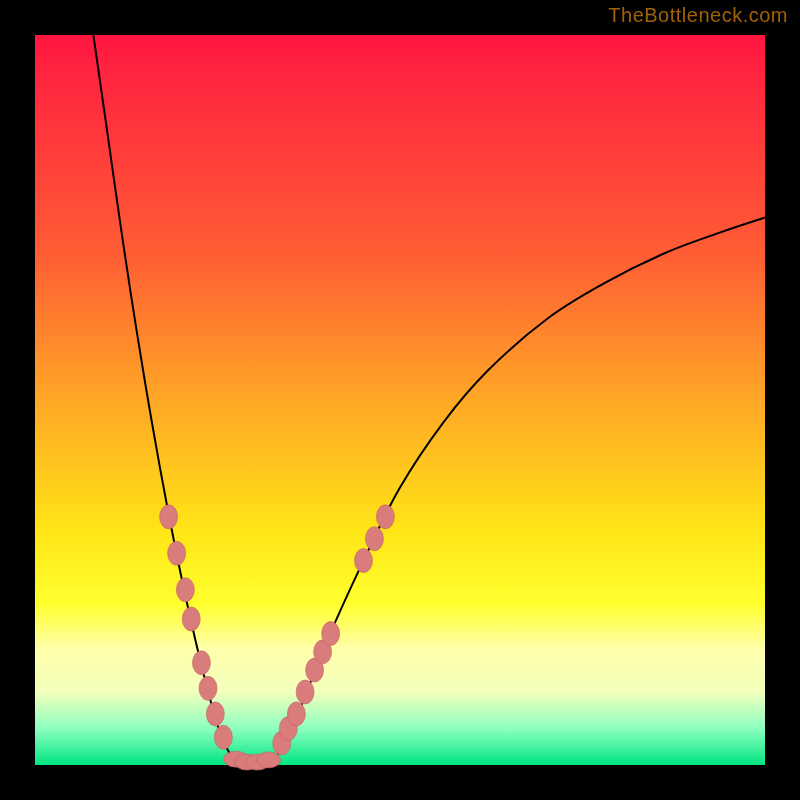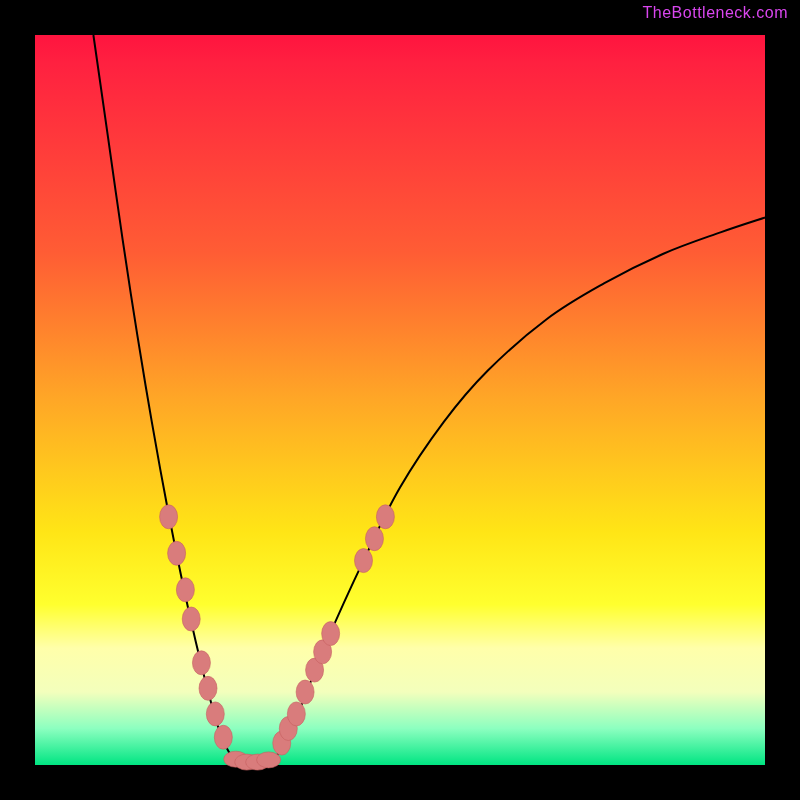--- a/index.html
+++ b/index.html
@@ -14,22 +14,22 @@
   .frame {
     position: relative;
     width: 800px;
     height: 800px;
     background: #000;
   }
   .watermark {
     position: absolute;
     top: 4px;
     right: 12px;
-    color: #d946ef;
-    font-size: 16px;
+    color: #a16207;
+    font-size: 20px;
     font-weight: 500;
     letter-spacing: 0.5px;
     z-index: 10;
   }
   .plot-area {
     position: absolute;
     left: 35px;
     top: 35px;
     width: 730px;
     height: 730px;

